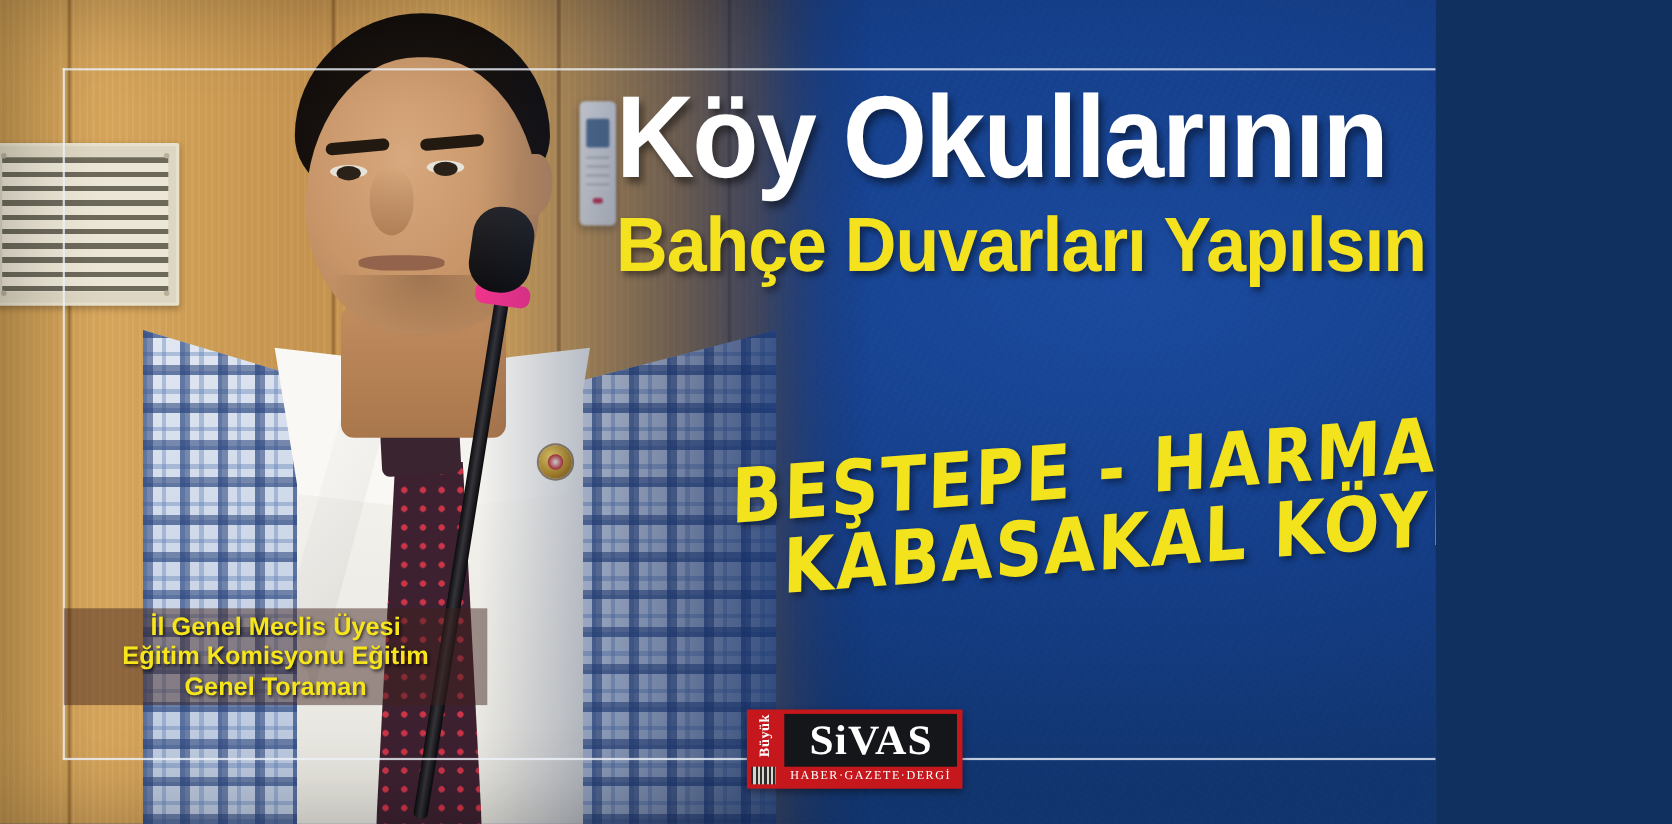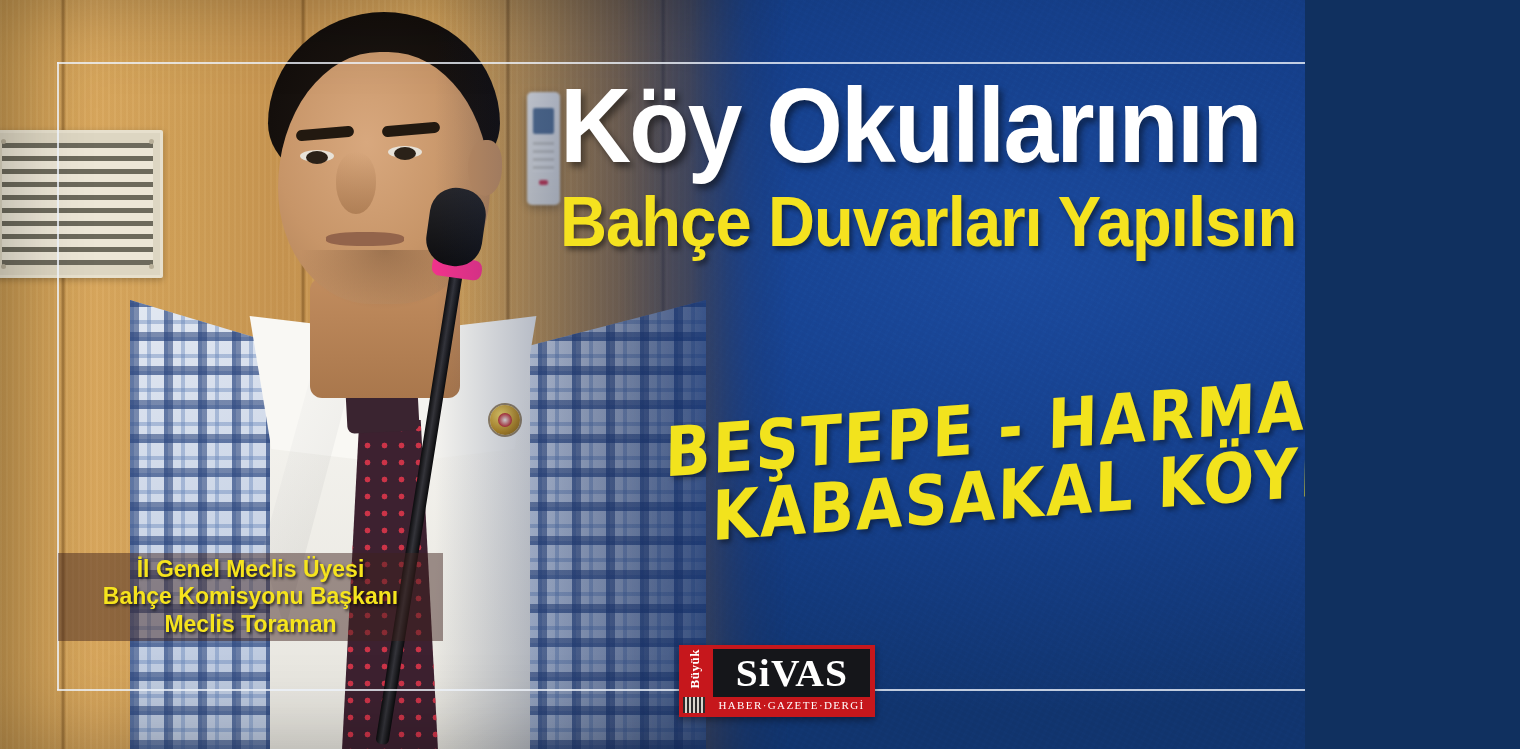--- a/index.html
+++ b/index.html
@@ -307,22 +307,22 @@
     <div class="hl-line2">Bahçe Duvarları Yapılsın</div>
   </div>
 
   <div class="villages">
     <div class="vg-line l1">BEŞTEPE - HARMANCIK</div>
     <div class="vg-line l2">KABASAKAL KÖYLERİ</div>
   </div>
 
   <div class="caption">
     <div class="cap-line">İl Genel Meclis Üyesi</div>
-    <div class="cap-line">Bahçe Komisyonu Başkanı</div>
-    <div class="cap-line">Meclis Toraman</div>
+    <div class="cap-line">Eğitim Komisyonu Eğitim</div>
+    <div class="cap-line">Genel Toraman</div>
   </div>
 
   <div class="logo">
     <div class="logo-left">
       <div class="logo-buyuk">Büyük</div>
       <div class="logo-bars"></div>
     </div>
     <div class="logo-right">
       <div class="logo-black">
         <span class="logo-sivas">SiVAS</span>

